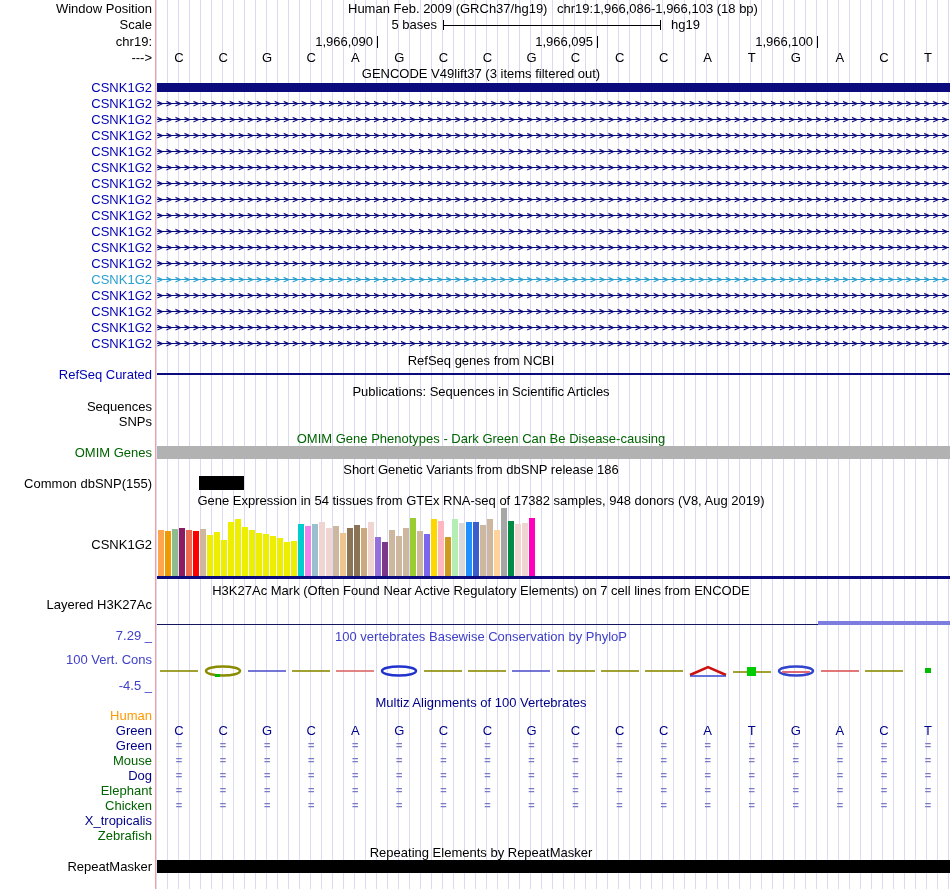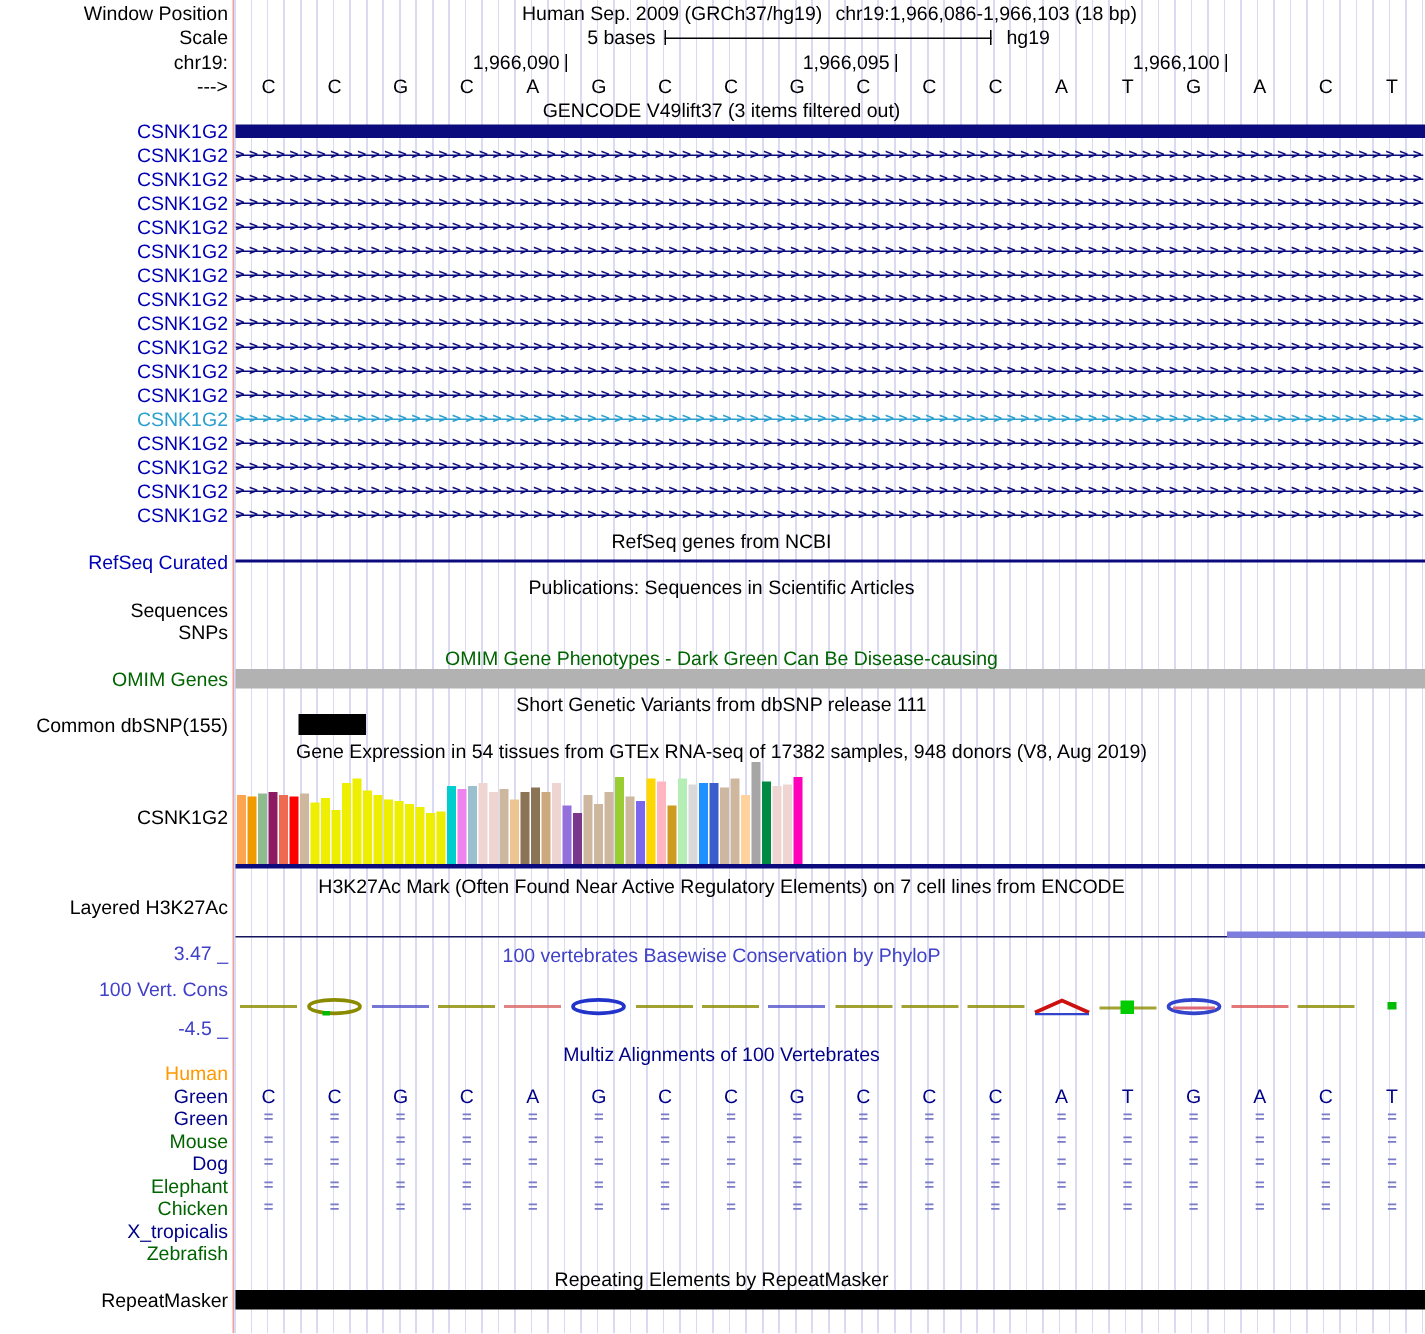--- a/index.html
+++ b/index.html
@@ -19,21 +19,21 @@
   svg{display:block;}
 </style>
 </head>
 <body>
 
 <div id="browser">
   <div class="grid"></div>
   <div class="leftedge"></div>
 
   <div class="lbl" style="top:1px">Window Position</div>
-  <div class="abs" style="top:1px;left:348px">Human Sep. 2009 (GRCh37/hg19)</div>
+  <div class="abs" style="top:1px;left:348px">Human Feb. 2009 (GRCh37/hg19)</div>
   <div class="abs" style="top:1px;left:557px">chr19:1,966,086-1,966,103 (18 bp)</div>
 
   <div class="lbl" style="top:17px">Scale</div>
   <div class="abs" style="top:17px;left:337px;width:100px;text-align:right">5 bases</div>
   <div class="abs" style="top:25px;left:443px;width:218px;height:1px;background:#000"></div>
   <div class="tick" style="top:20px;left:443px;height:10px"></div>
   <div class="tick" style="top:20px;left:660px;height:10px"></div>
   <div class="abs" style="top:17px;left:671px">hg19</div>
 
   <div class="lbl" style="top:34px">chr19:</div>
@@ -159,21 +159,21 @@
   <div class="abs" style="top:373px;left:157px;width:793px;height:2px;background:#0b0b7e"></div>
 
   <div class="ttl" style="top:384px">Publications: Sequences in Scientific Articles</div>
   <div class="lbl" style="top:399px">Sequences</div>
   <div class="lbl" style="top:414px">SNPs</div>
 
   <div class="ttl green" style="top:431px">OMIM Gene Phenotypes - Dark Green Can Be Disease-causing</div>
   <div class="lbl green" style="top:445px">OMIM Genes</div>
   <div class="abs" style="top:446px;left:157px;width:793px;height:13px;background:#b2b2b2"></div>
 
-  <div class="ttl" style="top:462px">Short Genetic Variants from dbSNP release 111</div>
+  <div class="ttl" style="top:462px">Short Genetic Variants from dbSNP release 186</div>
   <div class="lbl" style="top:476px">Common dbSNP(155)</div>
   <div class="abs" style="top:476px;left:199px;width:45px;height:14px;background:#000"></div>
 
   <div class="ttl" style="top:493px">Gene Expression in 54 tissues from GTEx RNA-seq of 17382 samples, 948 donors (V8, Aug 2019)</div>
   <div class="lbl" style="top:537px">CSNK1G2</div>
   <div id="gtex-bars" class="abs" style="top:506px;left:157px;width:793px;height:70px">
       <div style="position: absolute; bottom: 0px; left: 1px; width: 6px; height: 46px; background: rgb(255, 165, 79);"></div>
       <div style="position: absolute; bottom: 0px; left: 8px; width: 6px; height: 45px; background: rgb(238, 154, 0);"></div>
       <div style="position: absolute; bottom: 0px; left: 15px; width: 6px; height: 47px; background: rgb(143, 188, 143);"></div>
       <div style="position: absolute; bottom: 0px; left: 22px; width: 6px; height: 48px; background: rgb(139, 28, 98);"></div>
@@ -228,21 +228,21 @@
       <div style="position: absolute; bottom: 0px; left: 365px; width: 6px; height: 53px; background: rgb(238, 213, 210);"></div>
       <div style="position: absolute; bottom: 0px; left: 372px; width: 6px; height: 58px; background: rgb(255, 0, 187);"></div>
     </div>
   <div class="abs" style="top:576px;left:157px;width:793px;height:3px;background:#0b0b7e"></div>
 
   <div class="ttl" style="top:583px">H3K27Ac Mark (Often Found Near Active Regulatory Elements) on 7 cell lines from ENCODE</div>
   <div class="lbl" style="top:597px">Layered H3K27Ac</div>
   <div class="abs" style="top:624px;left:157px;width:793px;height:1px;background:#15155e"></div>
   <div class="abs" style="top:621px;left:818px;width:132px;height:4px;background:#7d7de0"></div>
 
-  <div class="lbl blue" style="top:628px">3.47 _</div>
+  <div class="lbl blue" style="top:628px">7.29 _</div>
   <div class="ttl blue" style="top:629px">100 vertebrates Basewise Conservation by PhyloP</div>
   <div class="lbl blue" style="top:652px">100 Vert. Cons</div>
   <div class="lbl blue" style="top:678px">-4.5 _</div>
   <div id="cons-glyphs">
       <svg width="44" height="16" style="position: absolute; left: 157.028px; top: 663px; z-index: 2;">
         <line x1="3" y1="8" x2="41" y2="8" stroke="#8b8b00" stroke-width="2" opacity="0.8"></line>
       </svg>
       <svg width="44" height="16" style="position: absolute; left: 201.083px; top: 663px; z-index: 2;">
         <ellipse cx="22" cy="8" rx="17" ry="4.5" fill="none" stroke="#8b8b00" stroke-width="2.5"></ellipse>
         <rect x="14" y="11" width="5" height="3" fill="#00bb00"></rect>

